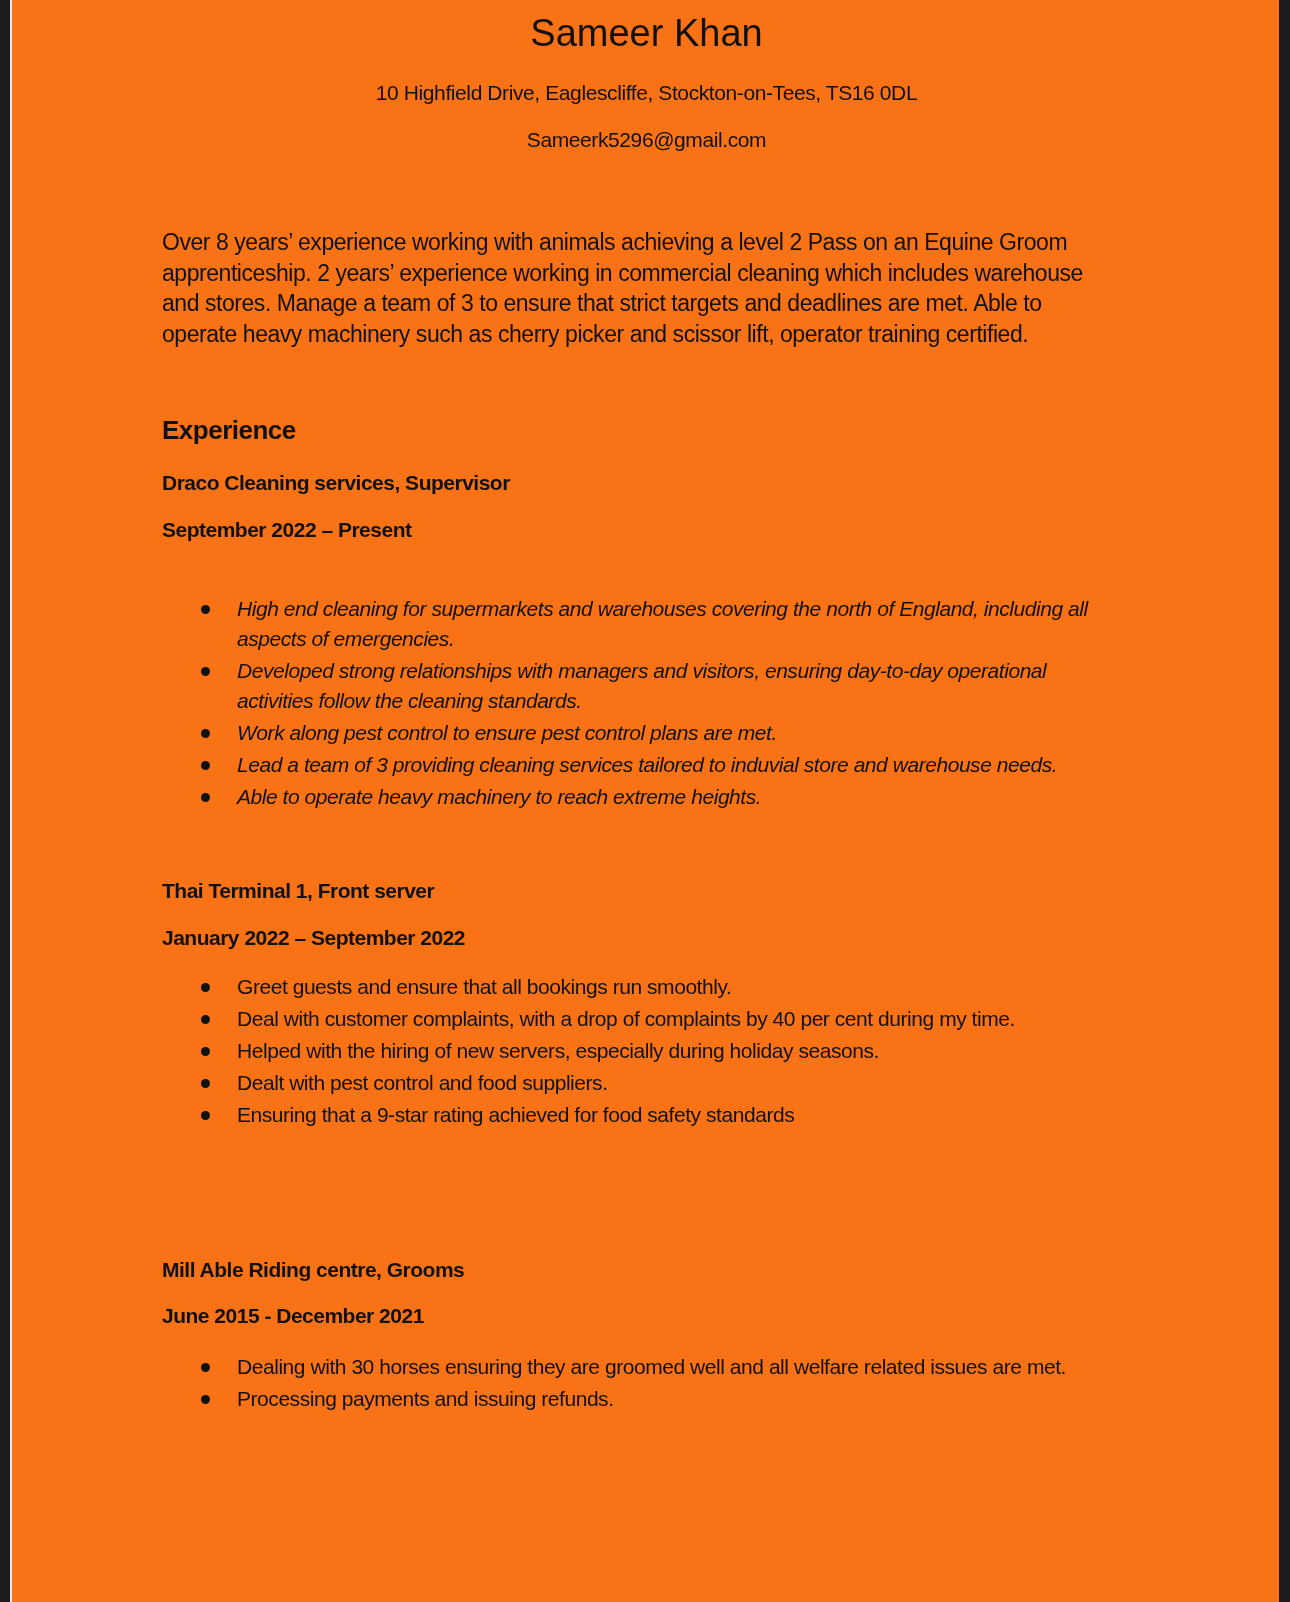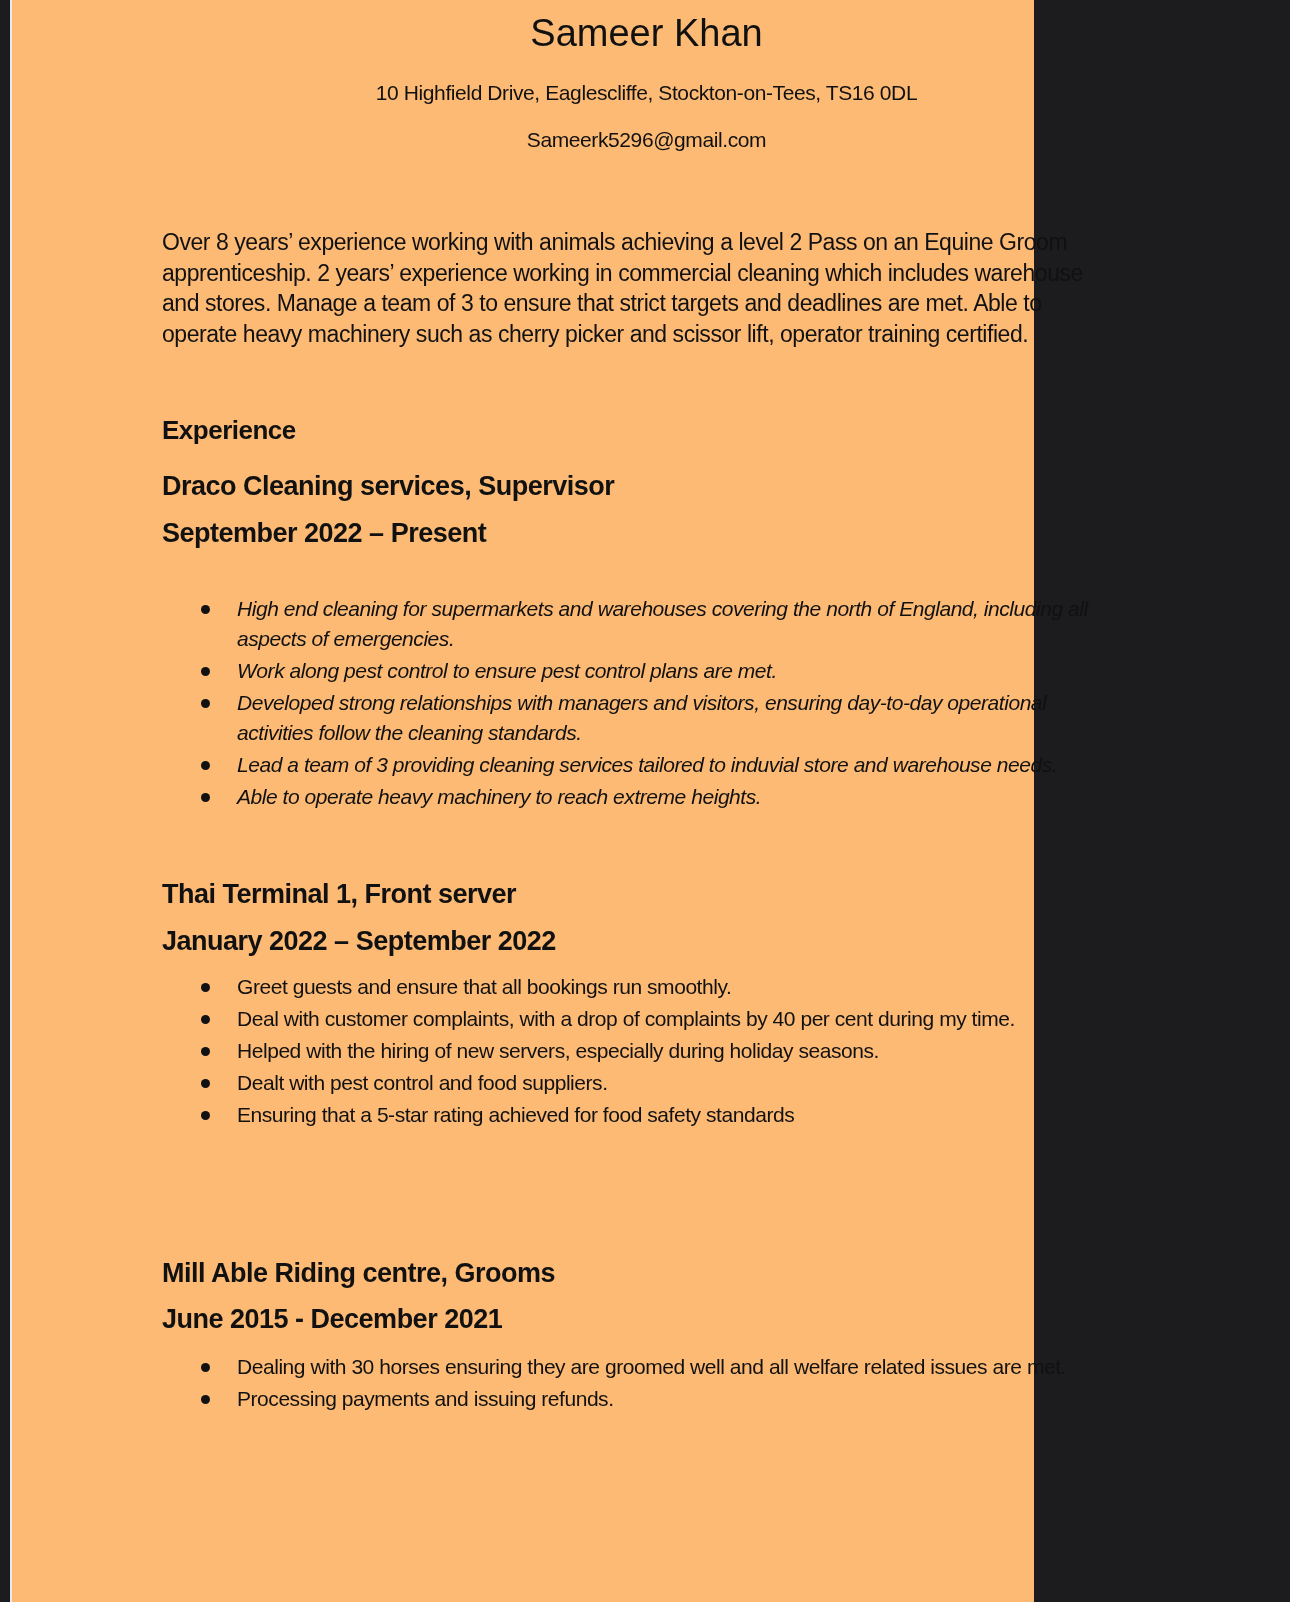--- a/index.html
+++ b/index.html
@@ -4,66 +4,66 @@
 <style>
   html, body { margin: 0; padding: 0; }
   body {
     width: 1290px; height: 1602px; overflow: hidden;
     background: #1c1b1d;
     font-family: "Liberation Sans", sans-serif;
     color: #111;
     position: relative;
   }
   .page {
-    position: absolute; left: 10px; top: 0; width: 1024px; height: 1602px;
-    background: #fdba74;
+    position: absolute; left: 10px; top: 0; width: 1269px; height: 1602px;
+    background: #f97316;
     border-left: 2px solid #e9e8ea;
     box-sizing: border-box;
   }
   .abs { position: absolute; white-space: nowrap; }
   .center { left: 0; width: 1269px; text-align: center; }
   .name { font-size: 38px; top: 12px; letter-spacing: 0px; }
   .contact { font-size: 21px; letter-spacing: -0.4px; }
   .h2 { font-size: 26px; font-weight: bold; letter-spacing: -0.5px; left: 150px; }
   .para { left: 150px; font-size: 23px; letter-spacing: -0.45px; line-height: 30.5px; white-space: normal; width: 960px; }
-  .role { left: 150px; font-size: 27px; font-weight: bold; letter-spacing: -0.5px; }
+  .role { left: 150px; font-size: 21px; font-weight: bold; letter-spacing: -0.5px; }
   ul.bullets { position: absolute; left: 150px; margin: 0; padding: 0; list-style: none; width: 960px; }
   ul.bullets li { position: relative; padding-left: 75px; font-size: 21px; letter-spacing: -0.45px; line-height: 30px; margin-bottom: 2px; }
   ul.bullets li .dot { position: absolute; left: 39px; top: 11px; width: 9px; height: 9px; border-radius: 50%; background: #111; }
 </style>
 </head>
 <body>
 
 <div class="page">
   <div class="abs center name">Sameer Khan</div>
   <div class="abs center contact" style="top:81px;">10 Highfield Drive, Eaglescliffe, Stockton-on-Tees, TS16 0DL</div>
   <div class="abs center contact" style="top:128px;">Sameerk5296@gmail.com</div>
 
   <div class="abs para" style="top:227px;">Over 8 years’ experience working with animals achieving a level 2 Pass on an Equine Groom apprenticeship. 2 years’ experience working in commercial cleaning which includes warehouse and stores. Manage a team of 3 to ensure that strict targets and deadlines are met. Able to operate heavy machinery such as cherry picker and scissor lift, operator training certified.</div>
 
   <div class="abs h2" style="top:415px;">Experience</div>
 
   <div class="abs role" style="top:471px;">Draco Cleaning services, Supervisor</div>
   <div class="abs role" style="top:518px;">September 2022 – Present</div>
   <ul class="bullets" style="top:594px;font-style:italic;">
     <li><span class="dot"></span><span>High end cleaning for supermarkets and warehouses covering the north of England, including all aspects of emergencies.</span></li>
+    <li><span class="dot"></span><span>Developed strong relationships with managers and visitors, ensuring day-to-day operational activities follow the cleaning standards.</span></li>
     <li><span class="dot"></span><span>Work along pest control to ensure pest control plans are met.</span></li>
-    <li><span class="dot"></span><span>Developed strong relationships with managers and visitors, ensuring day-to-day operational activities follow the cleaning standards.</span></li>
     <li><span class="dot"></span><span>Lead a team of 3 providing cleaning services tailored to induvial store and warehouse needs.</span></li>
     <li><span class="dot"></span><span>Able to operate heavy machinery to reach extreme heights.</span></li>
   </ul>
 
   <div class="abs role" style="top:879px;">Thai Terminal 1, Front server</div>
   <div class="abs role" style="top:926px;">January 2022 – September 2022</div>
   <ul class="bullets" style="top:972px;">
     <li><span class="dot"></span><span>Greet guests and ensure that all bookings run smoothly.</span></li>
     <li><span class="dot"></span><span>Deal with customer complaints, with a drop of complaints by 40 per cent during my time.</span></li>
     <li><span class="dot"></span><span>Helped with the hiring of new servers, especially during holiday seasons.</span></li>
     <li><span class="dot"></span><span>Dealt with pest control and food suppliers.</span></li>
-    <li><span class="dot"></span><span>Ensuring that a 5-star rating achieved for food safety standards</span></li>
+    <li><span class="dot"></span><span>Ensuring that a 9-star rating achieved for food safety standards</span></li>
   </ul>
 
   <div class="abs role" style="top:1258px;">Mill Able Riding centre, Grooms</div>
   <div class="abs role" style="top:1304px;">June 2015 - December 2021</div>
   <ul class="bullets" style="top:1352px;">
     <li><span class="dot"></span><span>Dealing with 30 horses ensuring they are groomed well and all welfare related issues are met.</span></li>
     <li><span class="dot"></span><span>Processing payments and issuing refunds.</span></li>
   </ul>
 </div>
 

